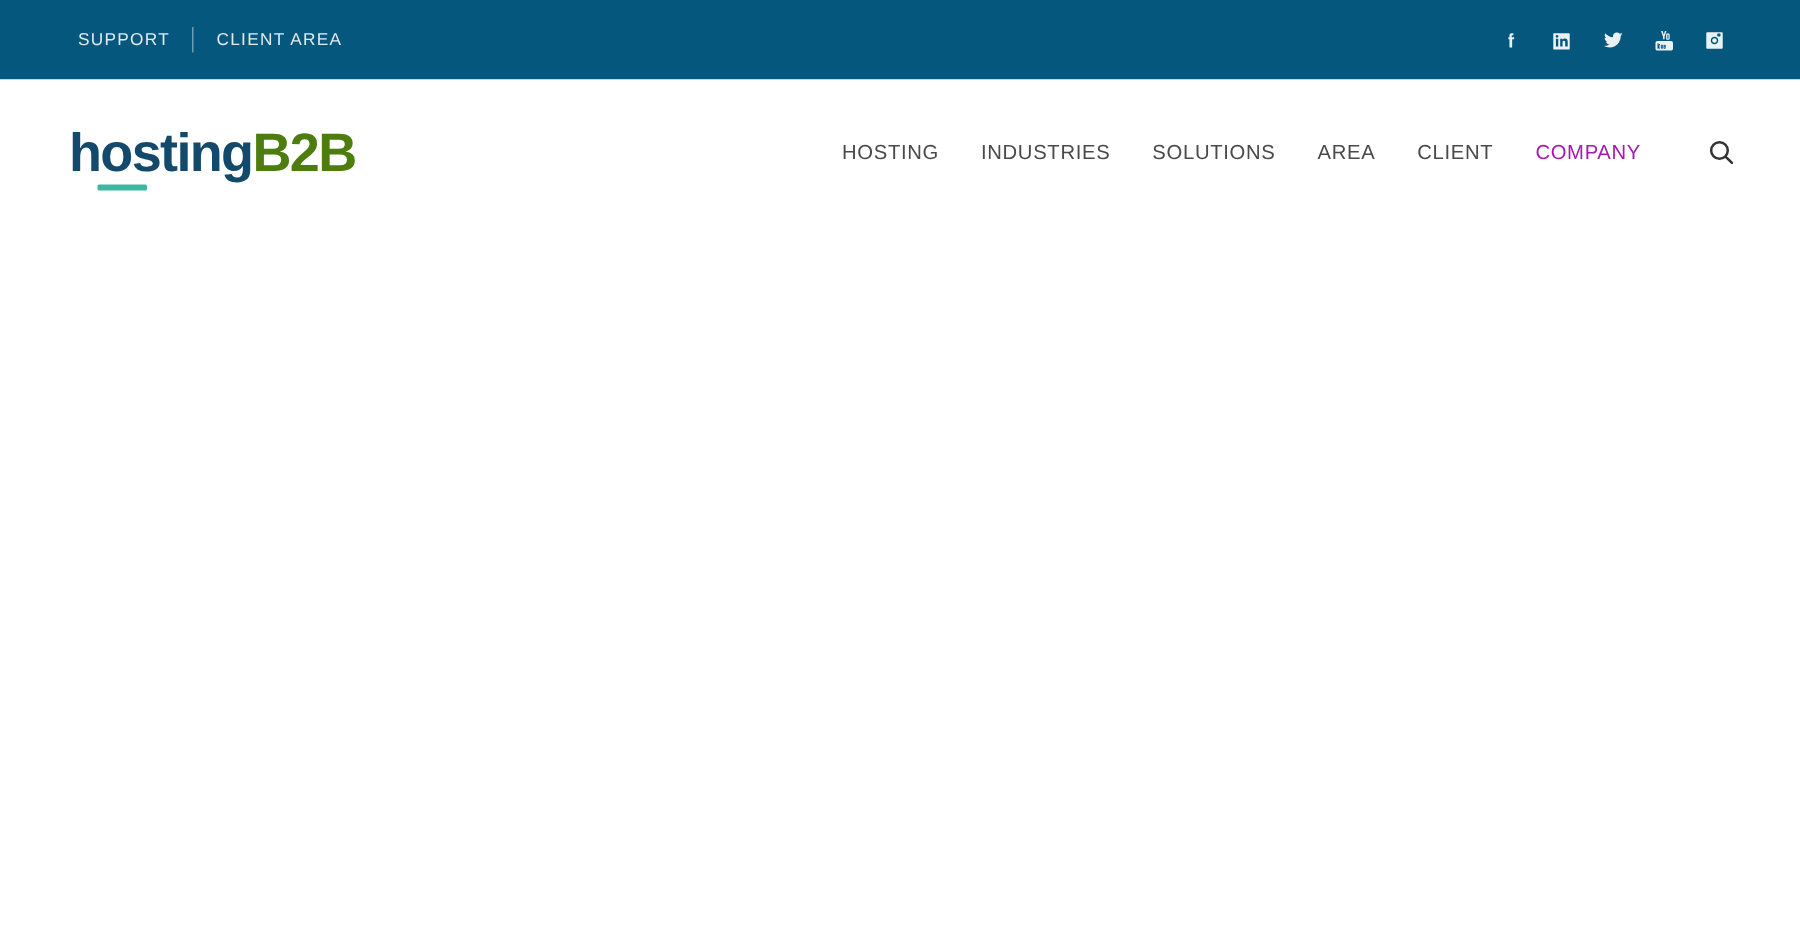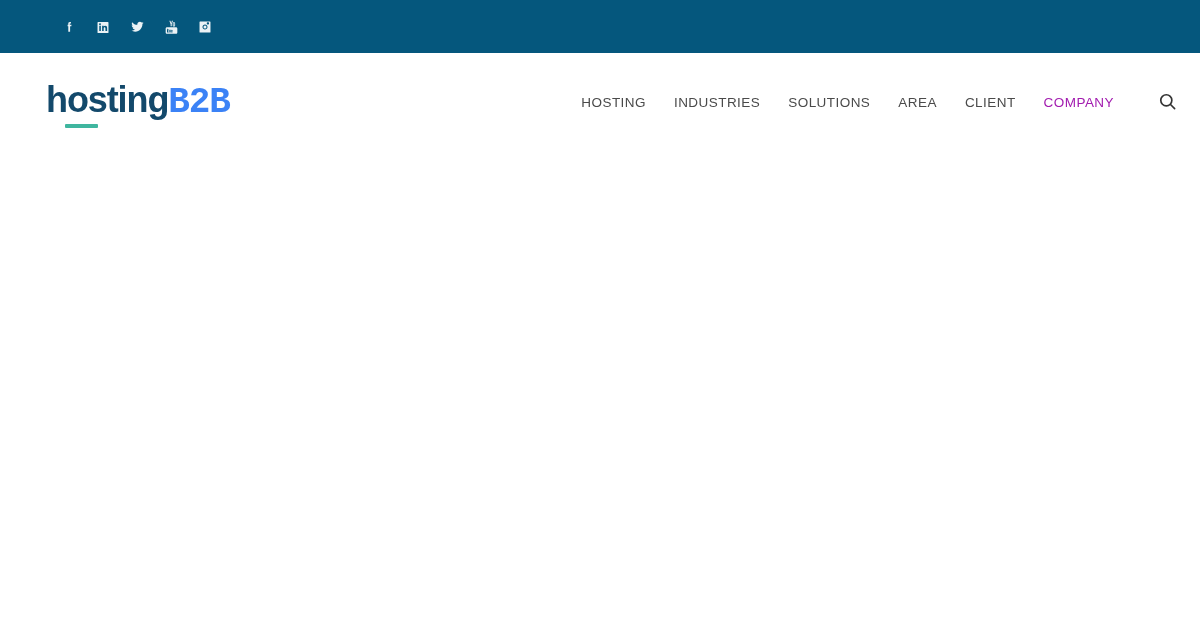--- a/index.html
+++ b/index.html
@@ -64,41 +64,41 @@
   }
   .social-icon svg { display: block; }
 
   
   .header {
     height: 97px;
     background: #ffffff;
     display: flex;
     align-items: center;
     justify-content: space-between;
-    padding: 0 20px 0 46px;
+    padding: 0 40px 0 46px;
     box-sizing: border-box;
   }
 
   
   .logo {
     display: inline-flex;
     align-items: baseline;
     text-decoration: none;
     position: relative;
     cursor: pointer;
     line-height: 1;
   }
   .logo-text {
     font-size: 36px;
     font-weight: 700;
     letter-spacing: -1.1px;
     line-height: 1;
   }
   .logo-part-1 { color: #13496b; position: relative; }
-  .logo-part-2 { color: #3b82f6; font-family: Liberation Mono, monospace; }
+  .logo-part-2 { color: #4d7c0f; }
   .logo-underline {
     position: absolute;
     left: 19px;
     bottom: -7px;
     width: 33px;
     height: 4px;
     background: #3fb69f;
     border-radius: 1px;
   }
 
@@ -147,20 +147,25 @@
   .main {
     height: 484px;
     background: #ffffff;
   }
 </style>
 </head>
 <body>
 
 <div class="topbar">
 
+  <div class="topbar-left">
+    <a class="topbar-link" href="#">SUPPORT</a>
+    <span class="topbar-divider"></span>
+    <a class="topbar-link" href="#">CLIENT AREA</a>
+  </div>
 
   <div class="topbar-social">
 
     <a class="social-icon" href="#">
       <span>
         <svg width="14" height="14" viewBox="0 0 24 24" fill="currentColor" aria-hidden="true">
           <path d="M15.4 8.2h-2.1V6.8c0-.6.4-.8.7-.8h1.3V3.6h-1.9c-2.1 0-2.6 1.6-2.6 2.6v2h-1.2v2.5h1.2V20h3.1v-9.3h2.1l.3-2.5z"></path>
         </svg>
       </span>
     </a>

